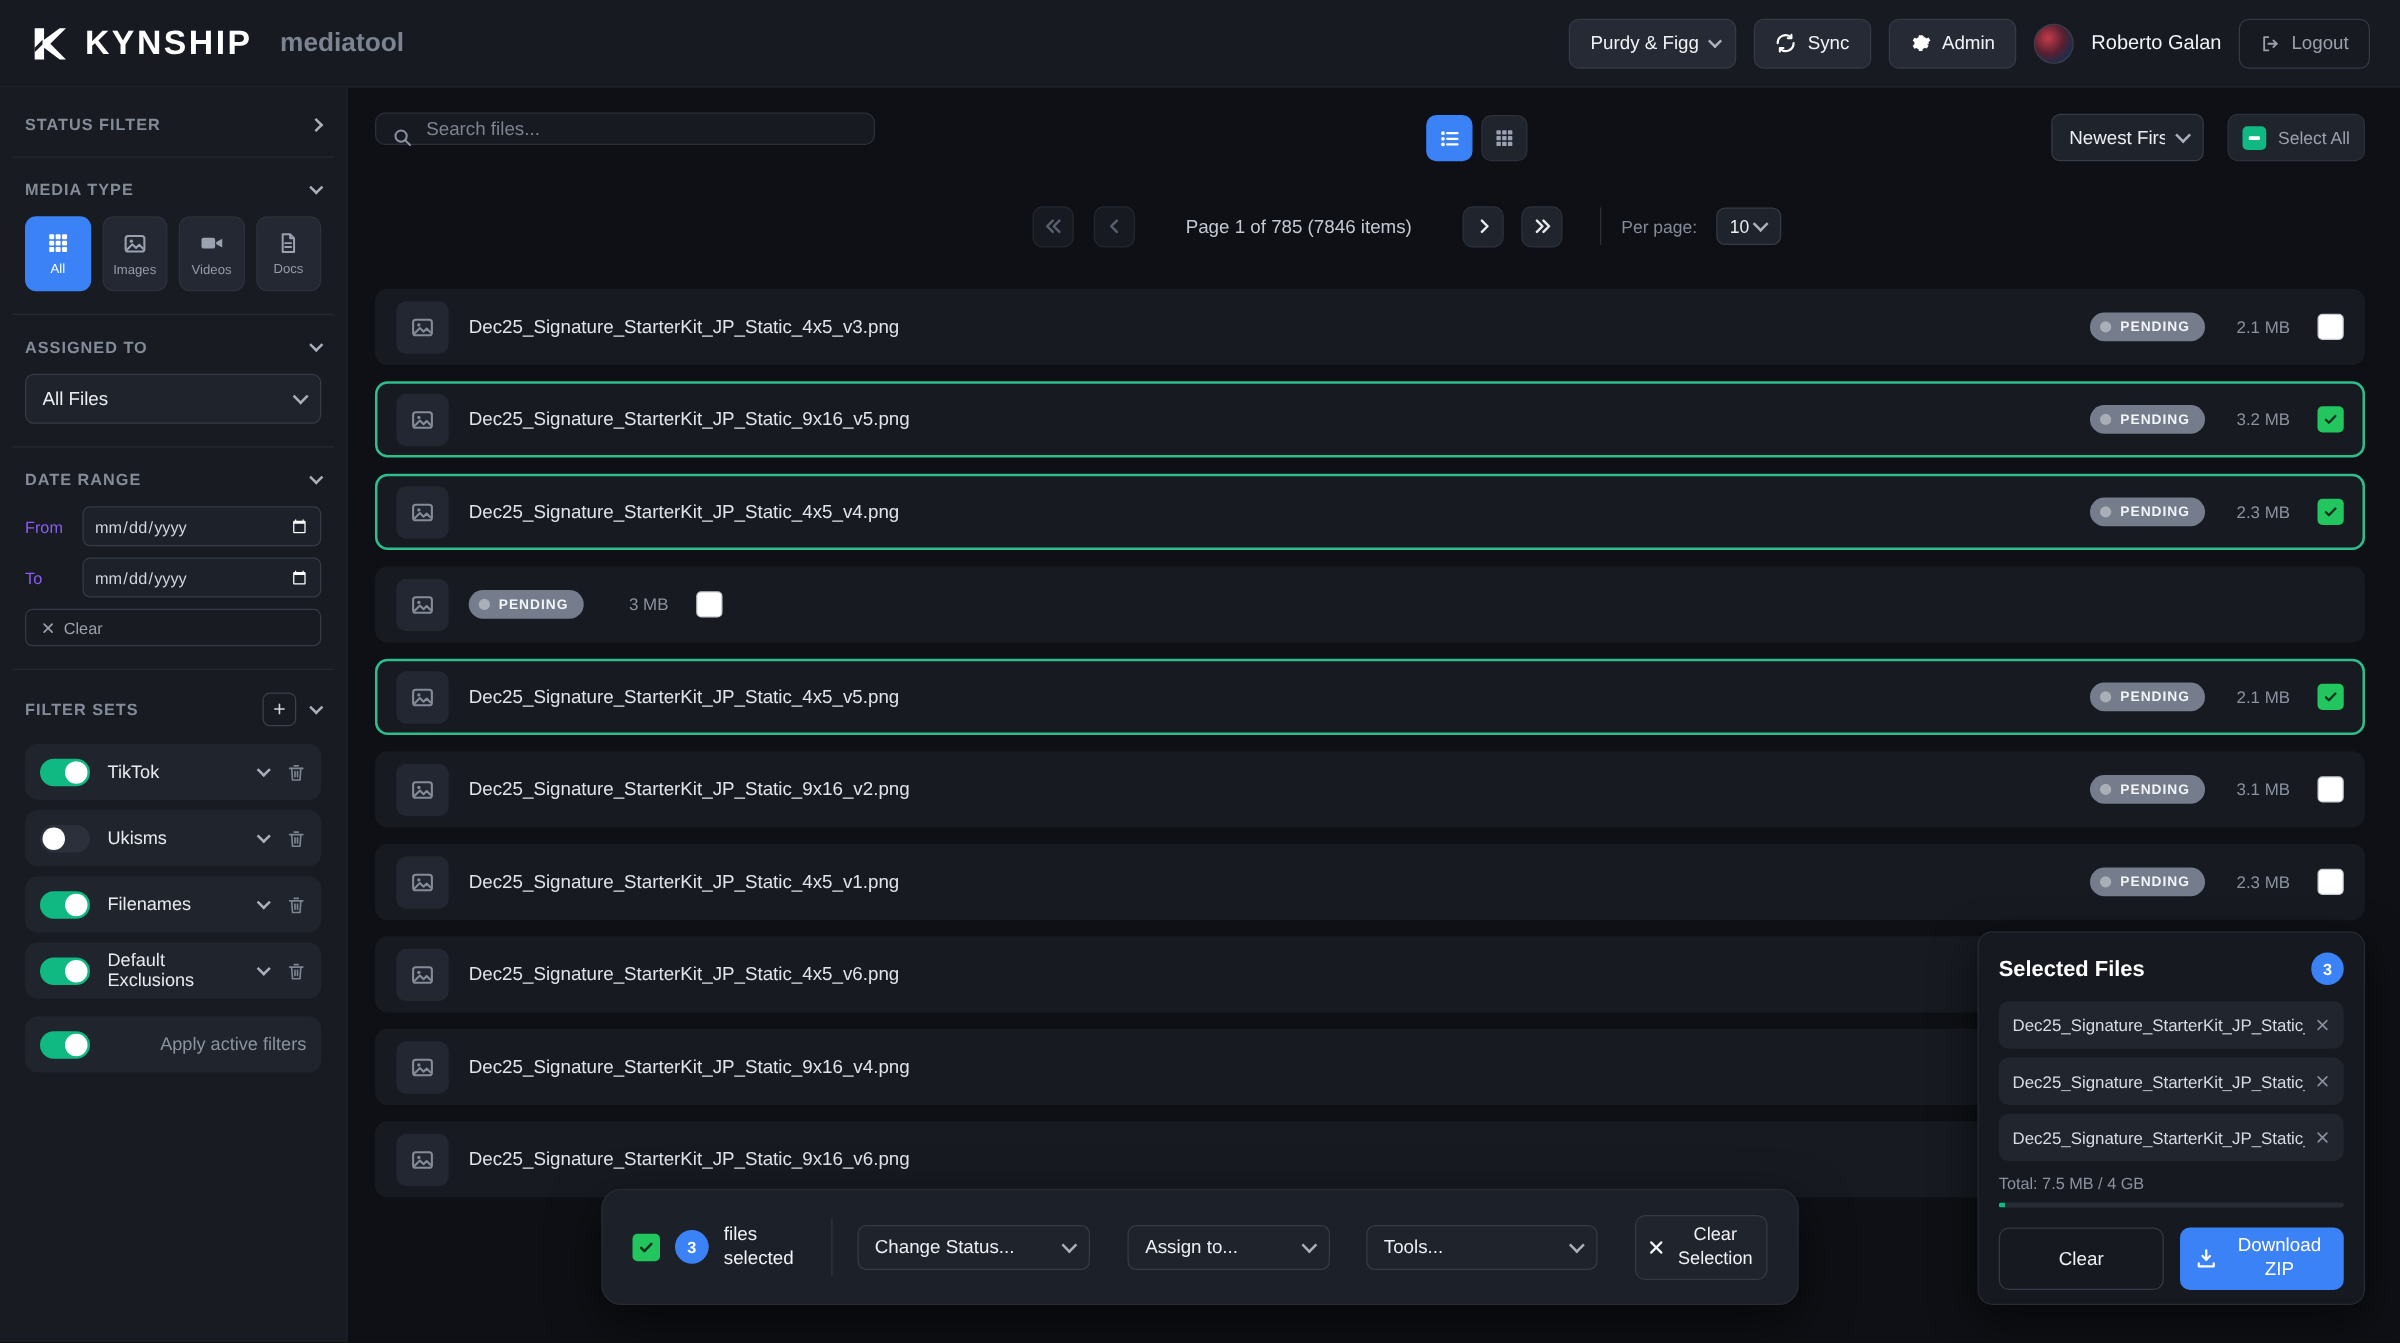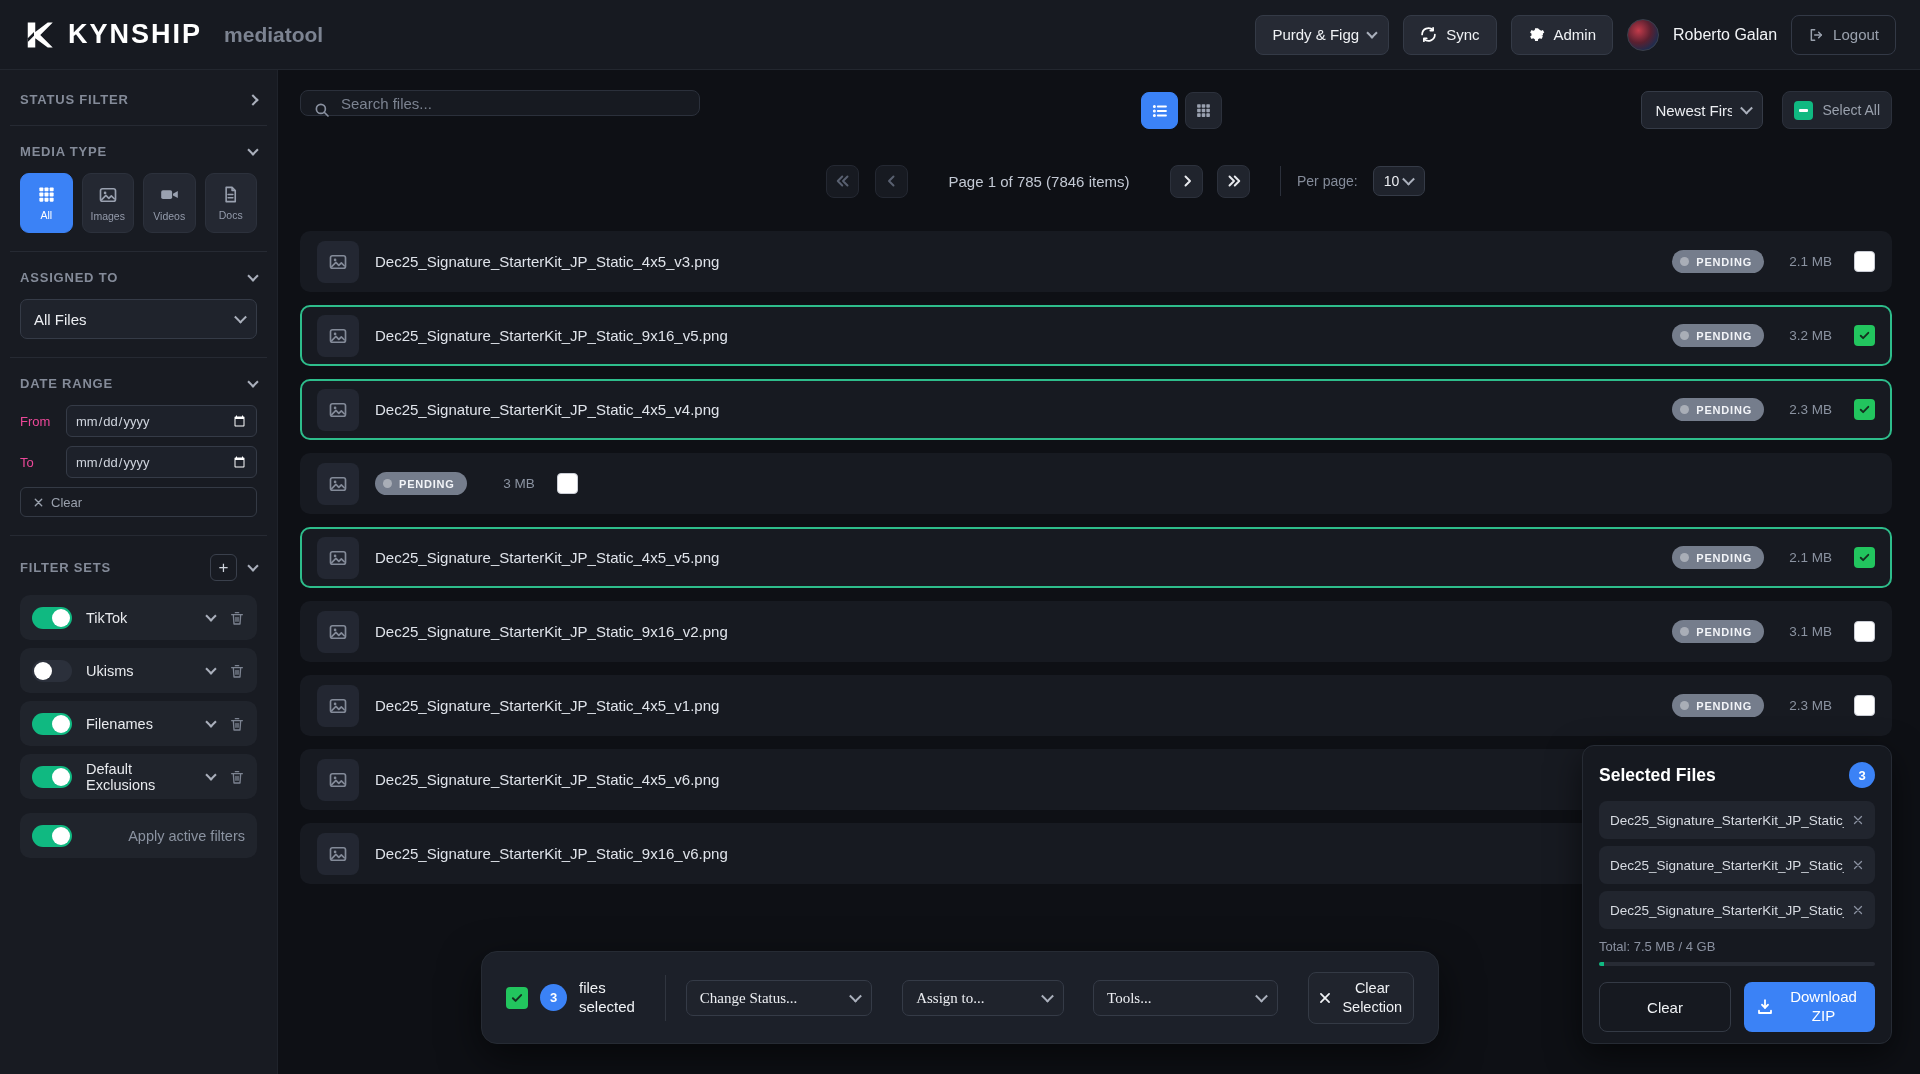--- a/index.html
+++ b/index.html
@@ -64,21 +64,21 @@
     background:#1f232c; border:1px solid #353b47; border-radius:7px; color:#eceef2;
     padding:0 30px 0 13px; font-family:"Liberation Sans", sans-serif; font-size:15px; cursor:pointer;
   }
   .sel::after {
     content:""; position:absolute; right:12px; top:50%; width:7px; height:7px;
     border-right:2px solid #aab0bc; border-bottom:2px solid #aab0bc;
     transform:translateY(-70%) rotate(45deg); pointer-events:none;
   }
   .assigned-sel { height:40px; margin-top:2px; }
   .date-row { display:flex; align-items:center; gap:10px; margin-bottom:9px; }
-  .date-label { width:36px; font-size:13px; color:#ec4899; }
+  .date-label { width:36px; font-size:13px; color:#8b5cf6; }
   .date-row input[type="date"] {
     flex:1; height:32px; background:#1d212a; border:1px solid #353b47; border-radius:6px;
     color:#cfd4dd; color-scheme:dark; padding:0 8px; font-size:13px;
     font-family:"Liberation Sans", sans-serif;
   }
   .clear-dates {
     width:100%; height:30px; background:transparent; border:1px solid #343a45; border-radius:6px;
     color:#9aa1ad; font-size:13px; display:flex; align-items:center; gap:7px; padding:0 12px; cursor:pointer;
   }
   .fs-head-right { display:flex; align-items:center; gap:12px; }
@@ -200,21 +200,21 @@
     position:absolute; left:481px; top:951px; width:958px; height:93px;
     background:#1c2029; border:1px solid #262b34; border-radius:16px;
     box-shadow:0 14px 40px rgba(0,0,0,0.55); z-index:6;
     display:flex; align-items:center; padding:0 24px; gap:12px;
   }
   .action-bar .cb { width:22px; height:22px; cursor:pointer; }
   .ab-count { min-width:27px; height:27px; border-radius:14px; }
   .ab-label { width:70px; font-size:15px; color:#f0f2f5; line-height:1.25; }
   .ab-div { width:1px; height:46px; background:#30353f; margin:0 8px; }
   .ab-sel { height:36px; }
-  .ab-sel select { font-size:15px;font-family:Liberation Serif, serif; }
+  .ab-sel select { font-size:15px; }
   .ab-sel.w-status { width:198px; }
   .ab-sel.w-assign { width:172px; margin-left:18px; }
   .ab-sel.w-tools  { width:197px; margin-left:17px; }
   .clear-sel-btn {
     margin-left:18px; width:112px; height:52px; background:#20242d; border:1px solid #343a45; border-radius:8px;
     color:#f0f2f5; font-size:14.5px; display:flex; align-items:center; justify-content:center; gap:8px; cursor:pointer;
   }
   .clear-sel-btn .txt { width:64px; line-height:1.25; text-align:center; }
 </style>
 </head>
@@ -684,20 +684,30 @@
           <span class="fname">Dec25_Signature_StarterKit_JP_Static_4x5_v6.png</span>
         </div>
         <div class="file-row">
           <span class="thumb">
             <svg width="20" height="20" viewBox="0 0 24 24" fill="none" stroke="currentColor" stroke-width="2">
               <rect x="3" y="4.5" width="18" height="15" rx="2.5"></rect>
               <circle cx="8.5" cy="9.5" r="1.6" fill="currentColor" stroke="none"></circle>
               <path d="M4.5 17.5l5-5 3.5 3.5 3-3 3.5 3.5" stroke-linecap="round" stroke-linejoin="round"></path>
             </svg>
           </span>
+          <span class="fname">Dec25_Signature_StarterKit_JP_Static_9x16_v4.png</span>
+        </div>
+        <div class="file-row">
+          <span class="thumb">
+            <svg width="20" height="20" viewBox="0 0 24 24" fill="none" stroke="currentColor" stroke-width="2">
+              <rect x="3" y="4.5" width="18" height="15" rx="2.5"></rect>
+              <circle cx="8.5" cy="9.5" r="1.6" fill="currentColor" stroke="none"></circle>
+              <path d="M4.5 17.5l5-5 3.5 3.5 3-3 3.5 3.5" stroke-linecap="round" stroke-linejoin="round"></path>
+            </svg>
+          </span>
           <span class="fname">Dec25_Signature_StarterKit_JP_Static_9x16_v6.png</span>
         </div>
       </div>
   </main>
 
   <section class="sel-panel">
     <div class="sel-panel-head">
       <span class="sel-panel-title">Selected Files</span>
       <span class="count-badge">3</span>
     </div>

